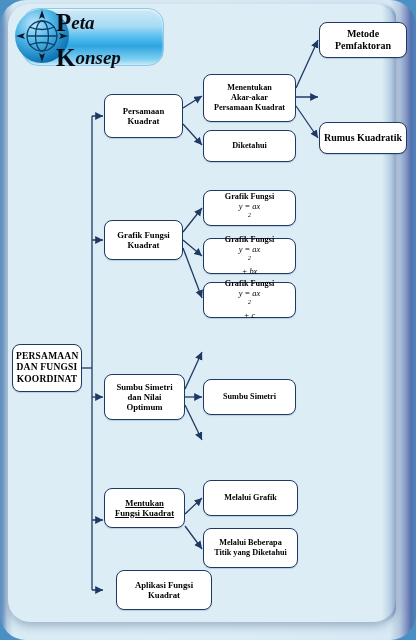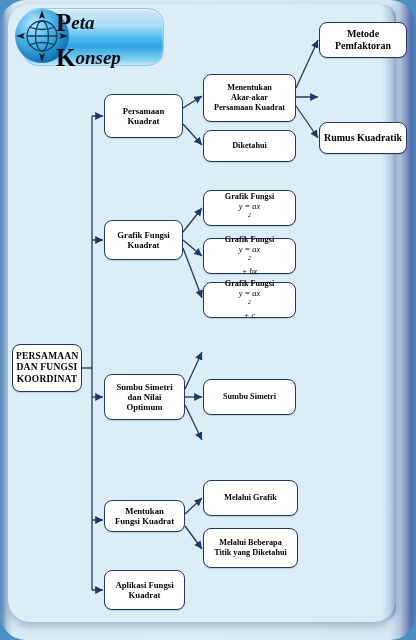--- a/index.html
+++ b/index.html
@@ -219,28 +219,28 @@
     </div>
 
     <div class="node lvl2" style="left:104px; top:374px; width:81px; height:46px;">
       <span>
         <span>Sumbu Simetri</span>
         <span>dan Nilai</span>
         <span>Optimum</span>
       </span>
     </div>
 
-    <div class="node lvl2" style="left:104px; top:500px; width:81px; height:32px;">
+    <div class="node lvl2" style="left:104px; top:488px; width:81px; height:40px;text-decoration:underline;">
       <span>
         <span>Mentukan</span>
         <span>Fungsi Kuadrat</span>
       </span>
     </div>
 
-    <div class="node lvl2" style="left:104px; top:570px; width:81px; height:40px;">
+    <div class="node lvl2" style="left:116px; top:570px; width:96px; height:40px;">
       <span>
         <span>Aplikasi Fungsi</span>
         <span>Kuadrat</span>
       </span>
     </div>
 
     <div class="node lvl3" style="left:203px; top:74px; width:93px; height:48px;">
       <span>
         <span>Menentukan</span>
         <span>Akar-akar</span>

